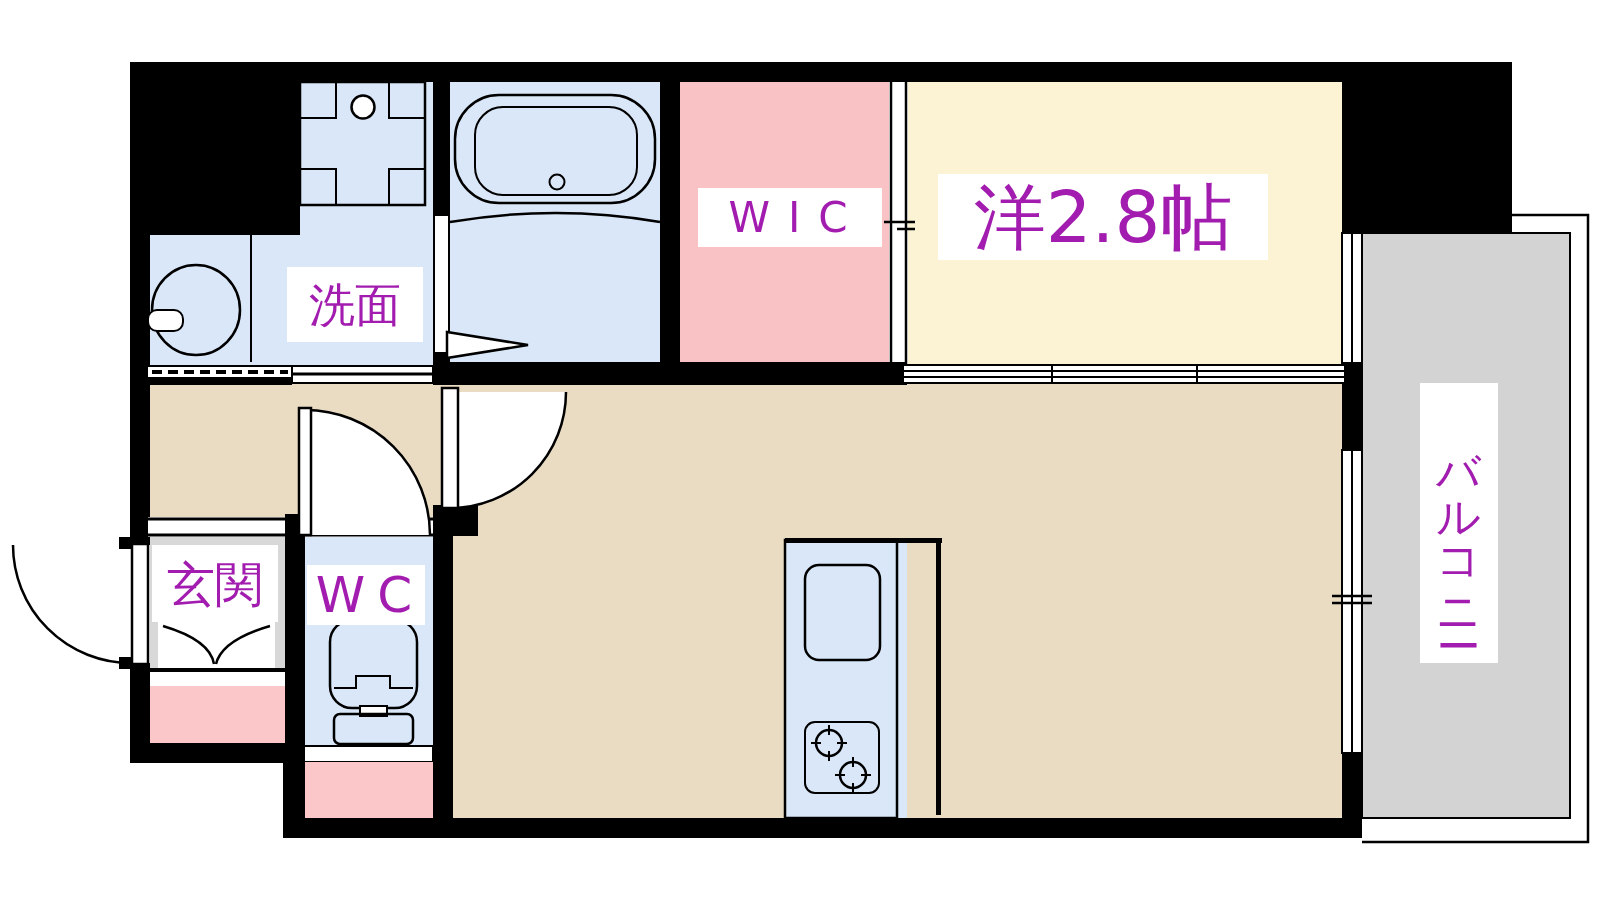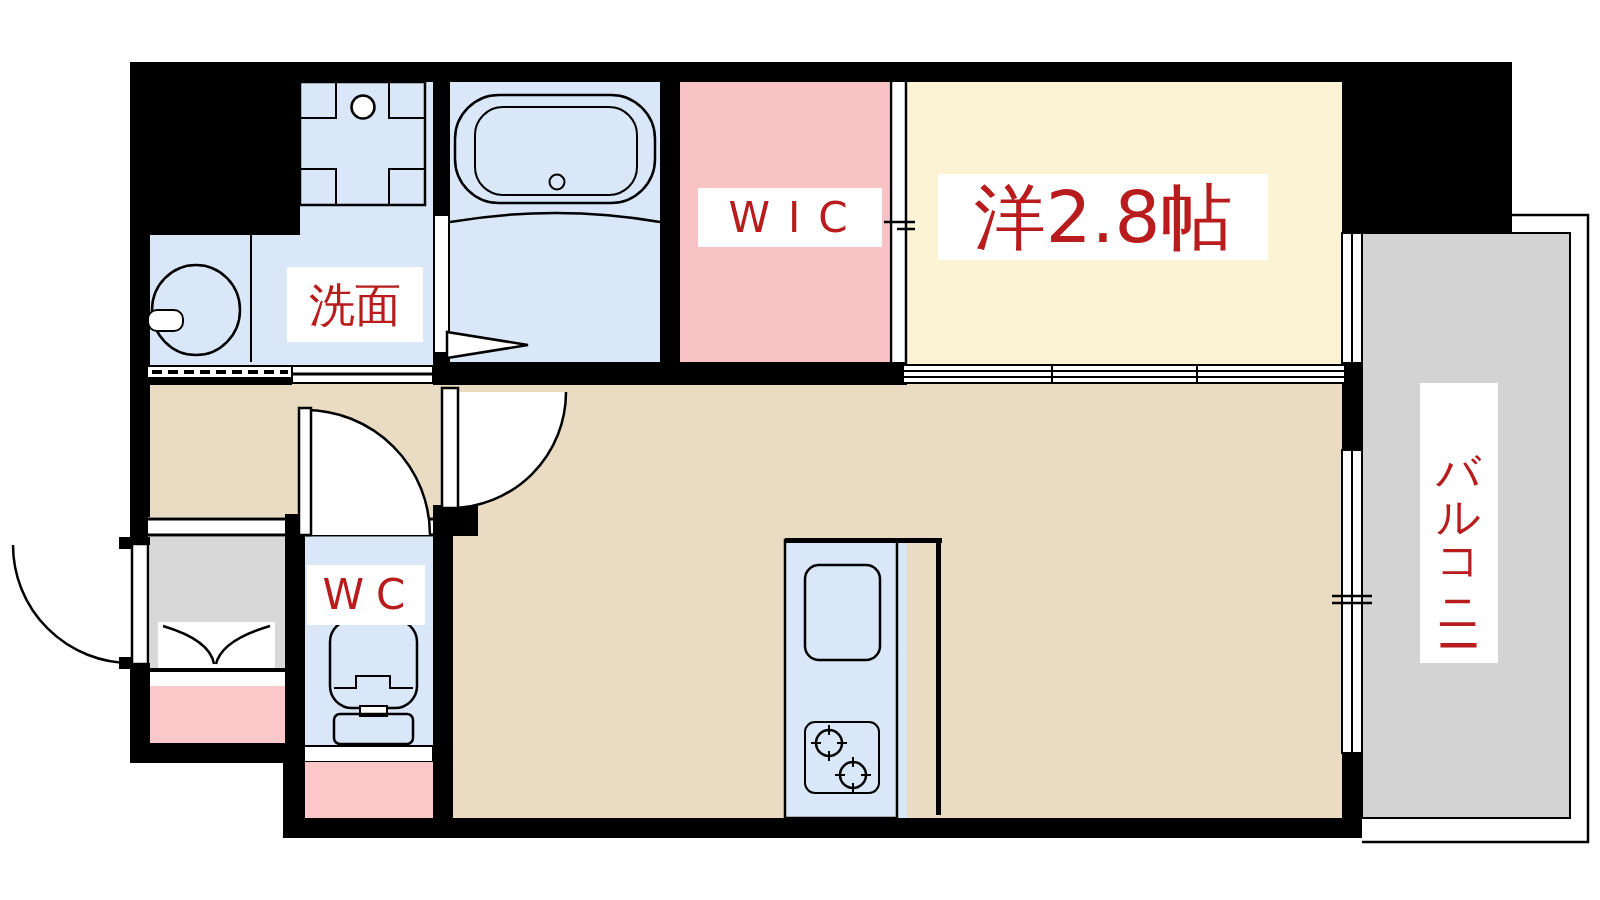--- a/index.html
+++ b/index.html
@@ -13,21 +13,21 @@
   .cream {fill:var(--c-cream,#fcf3d5);}
   .beige {fill:var(--c-beige,#e9dcc2);}
   .bgray {fill:var(--c-balcony-gray,#d3d3d3);}
   .egray {fill:var(--c-entry-gray,#d8d8d8);}
   .ppink {fill:var(--c-porch-pink,#fbc7c9);}
   .white {fill:#ffffff;}
   .ln    {stroke:var(--c-wall,#000);fill:none;}
   .lnw   {stroke:var(--c-wall,#000);fill:#ffffff;}
   
   .rlabel{position:absolute;display:flex;align-items:center;justify-content:center;
-          background:var(--c-label-bg,#fff);color:#b91c1c;line-height:1;white-space:nowrap;}
+          background:var(--c-label-bg,#fff);color:#a21caf;line-height:1;white-space:nowrap;}
   .v-label{writing-mode:vertical-rl;text-orientation:upright;}
 </style>
 </head>
 <body>
 
 <div class="stage">
   <svg width="1600" height="900" viewBox="0 0 1600 900">
 
     <g>
       <path class="blue" d="M148,235 H300 V82 H433 V365 H148 Z"></path>
@@ -157,15 +157,16 @@
       <path class="ln" stroke-width="2.5" d="M163,626 Q210,640 214,664"></path>
       <path class="ln" stroke-width="2.5" d="M270,626 Q222,640 216,664"></path>
     </g>
 
     <path class="ln" stroke-width="2.5" d="M1512,215 H1588 V842 H1362"></path>
   </svg>
 
   <div class="rlabel" style="left:287px;top:267px;width:136px;height:75px;font-size:46px;">洗面</div>
   <div class="rlabel" style="left:698px;top:188px;width:184px;height:59px;font-size:42px;letter-spacing:18px;padding-left:14px;box-sizing:border-box;">WIC</div>
   <div class="rlabel" style="left:938px;top:174px;width:330px;height:86px;font-size:72px;">洋2.8帖</div>
-  <div class="rlabel" style="left:307px;top:565px;width:118px;height:60px;font-size:42px;letter-spacing:12px;padding-left:8px;box-sizing:border-box;">WC</div>
+  <div class="rlabel" style="left:152px;top:545px;width:126px;height:77px;font-size:48px;">玄関</div>
+  <div class="rlabel" style="left:307px;top:565px;width:118px;height:60px;font-size:50px;letter-spacing:12px;padding-left:8px;box-sizing:border-box;">WC</div>
   <div class="rlabel v-label" style="left:1420px;top:383px;width:78px;height:280px;font-size:44px;">バルコニー</div>
 </div>
 
 </body></html>

